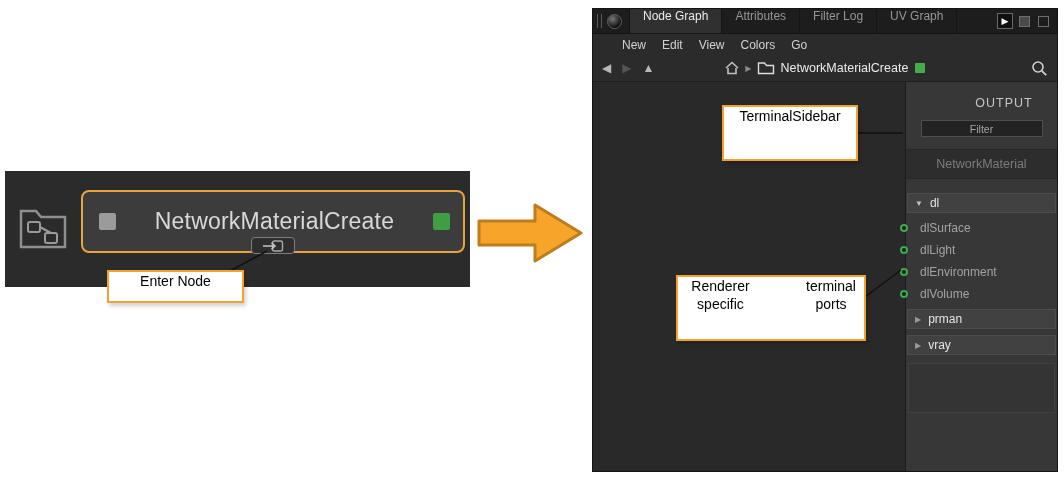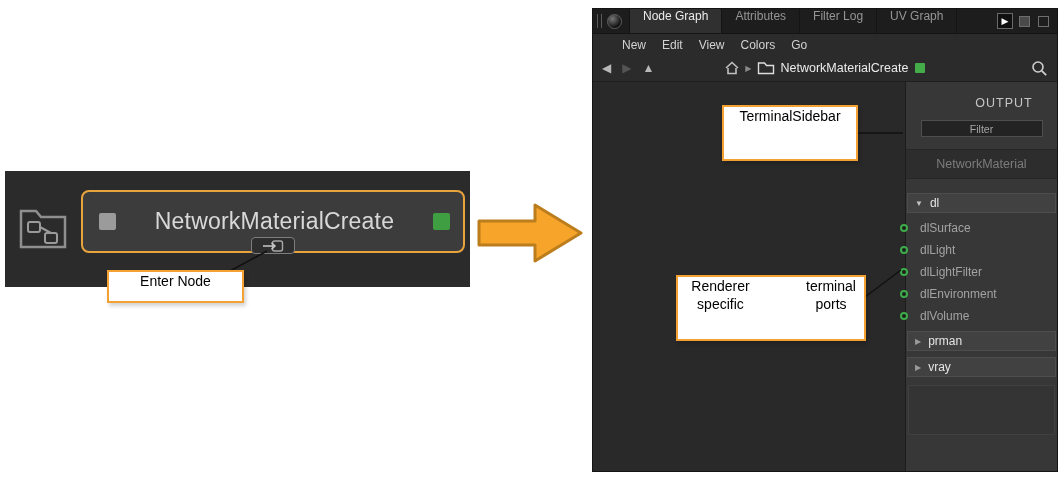--- a/index.html
+++ b/index.html
@@ -192,24 +192,20 @@
           <div class="port-row">
             <span class="port-dot"></span>
             <span>dlSurface</span>
           </div>
           <div class="port-row">
             <span class="port-dot"></span>
             <span>dlLight</span>
           </div>
           <div class="port-row">
             <span class="port-dot"></span>
-            <span>dlLightFilter</span>
-          </div>
-          <div class="port-row">
-            <span class="port-dot"></span>
             <span>dlEnvironment</span>
           </div>
           <div class="port-row">
             <span class="port-dot"></span>
             <span>dlVolume</span>
           </div>
         </div>
 
         <div class="section-header collapsed sh-prman">
           <span class="chev">▶</span>

